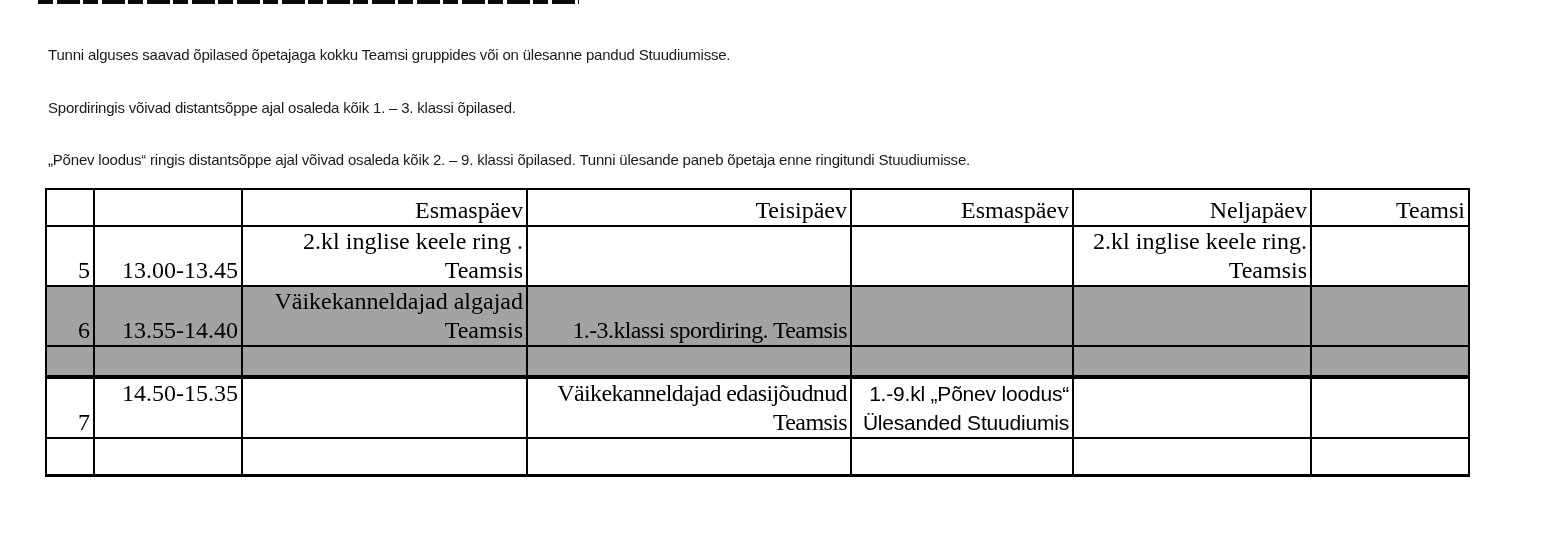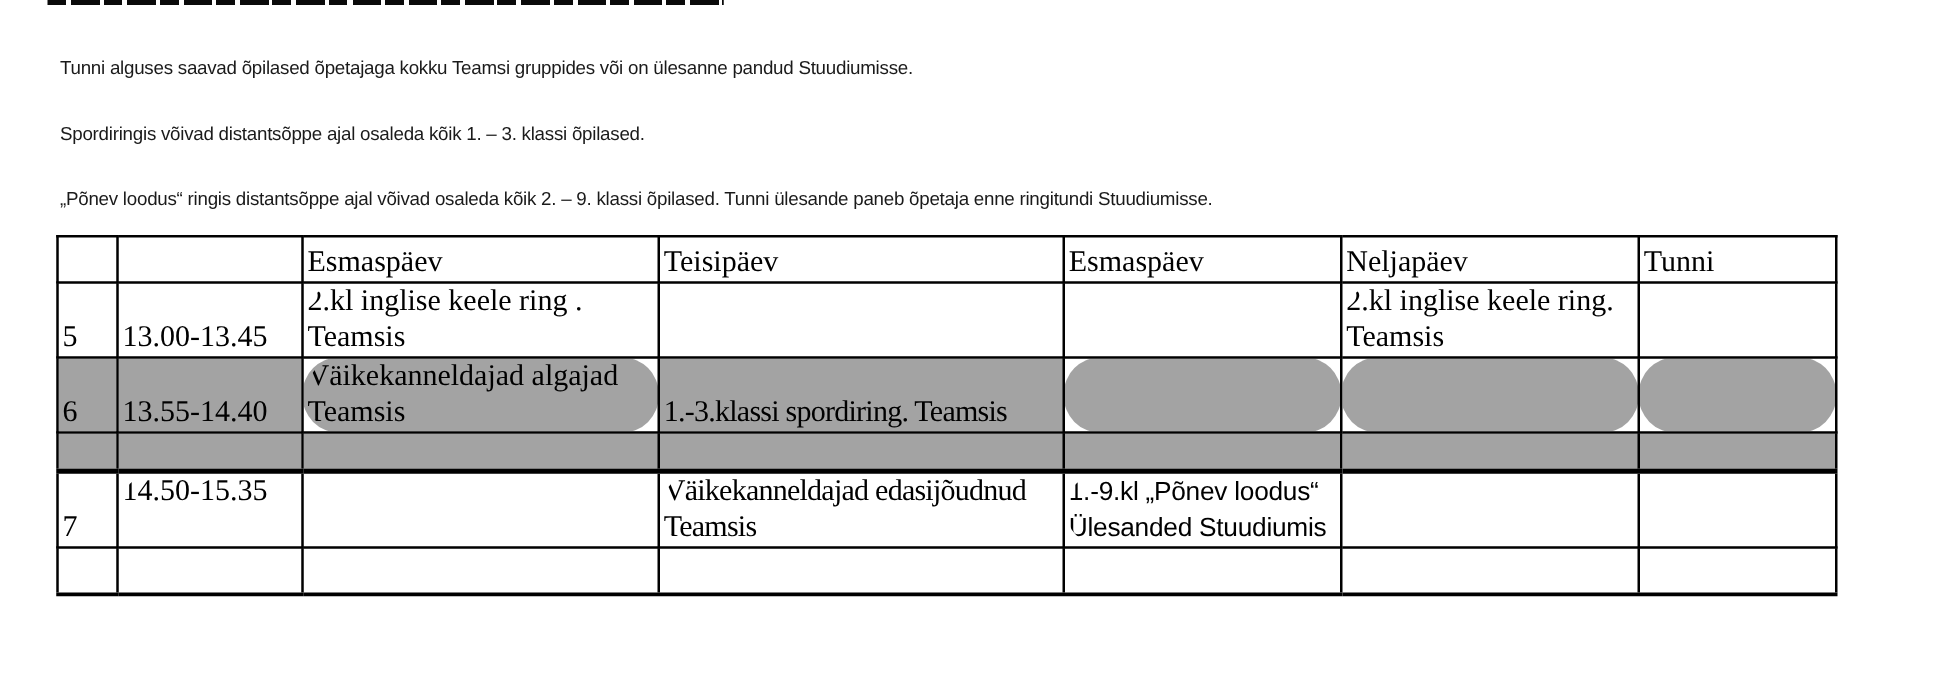--- a/index.html
+++ b/index.html
@@ -49,29 +49,29 @@
     table-layout: fixed;
     font-family: "Liberation Serif", serif;
     font-size: 24px;
     line-height: 29px;
     color: #000;
   }
   .schedule td, .schedule th {
     border: 2px solid #000;
     padding: 0 3px;
     font-weight: normal;
-    text-align: left;
+    text-align: right;
     white-space: pre-line;
     overflow: hidden;
     vertical-align: bottom;
   }
   .schedule tr.hl td { background: #a3a3a3; }
   .schedule tr.thick-bottom td { border-bottom-width: 4px; }
   .schedule tr.last td { border-bottom-width: 3px; }
-  .vt { vertical-align: top !important; border-radius: 29px; }
+  .vt { vertical-align: top !important; }
   .vb { vertical-align: bottom !important; }
   .fit { letter-spacing: -0.6px; }
   .sans {
     font-family: "Liberation Sans", sans-serif;
     font-size: 21px;
     letter-spacing: -0.2px;
     line-height: 29px;
     margin-left: 17px;
   }
   .r-head   { height: 37px; }
@@ -102,21 +102,21 @@
   </colgroup>
 
   <tbody>
       <tr class="r-head">
     <th></th>
     <th></th>
     <th>Esmaspäev</th>
     <th>Teisipäev</th>
     <th>Esmaspäev</th>
     <th>Neljapäev</th>
-    <th>Tunni</th>
+    <th>Teamsi</th>
   </tr>
 
   <tr class="r-five">
     <td class="vb">5</td>
     <td class="vb">13.00-13.45</td>
     <td class="vt">2.kl inglise keele ring .
 Teamsis</td>
     <td class="vt"></td>
     <td class="vt"></td>
     <td class="vt">2.kl inglise keele ring.

